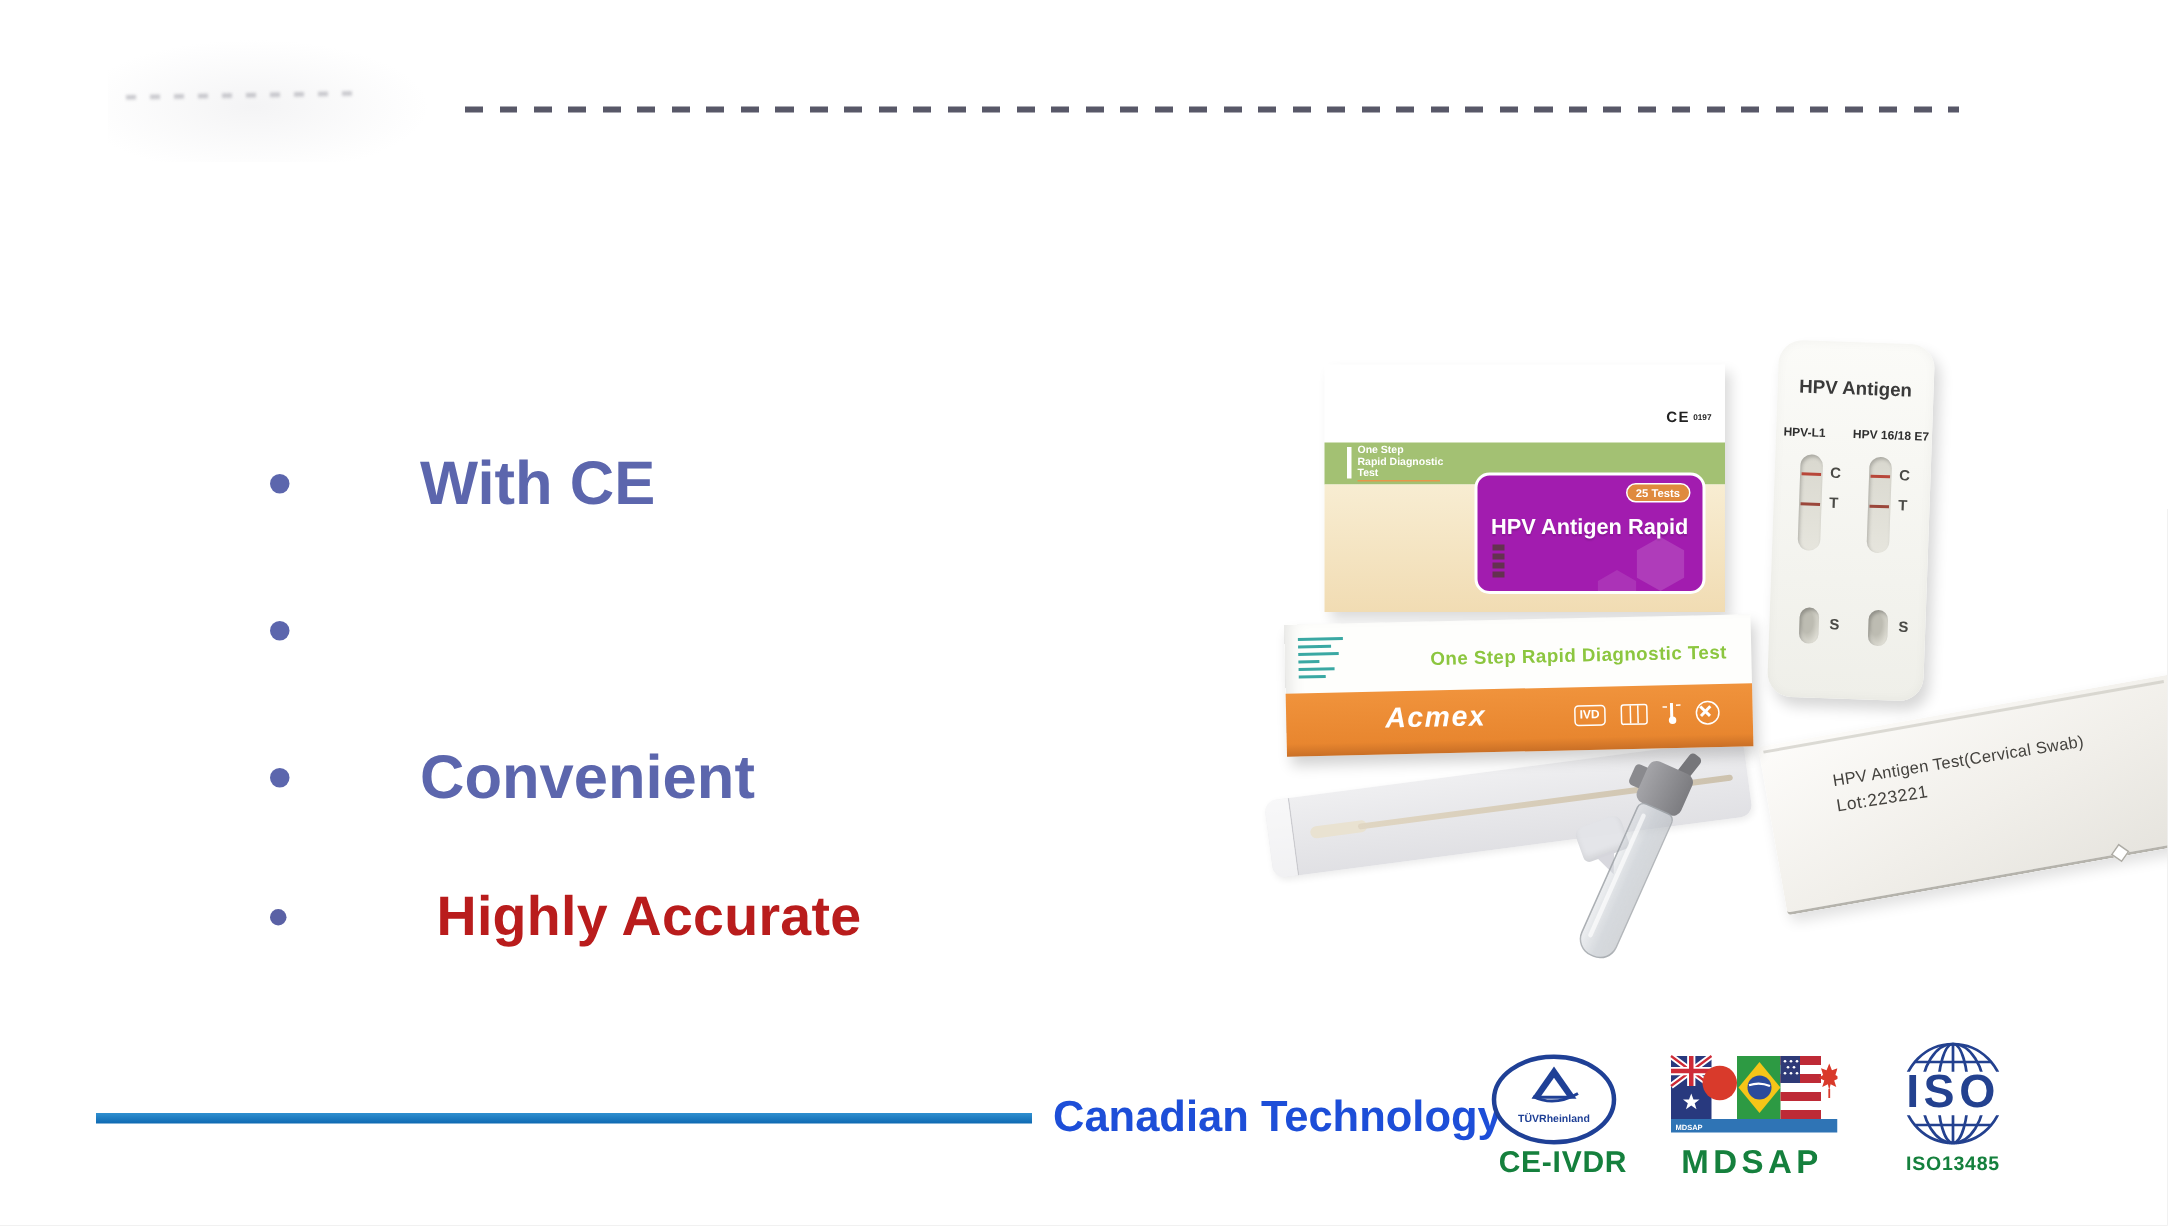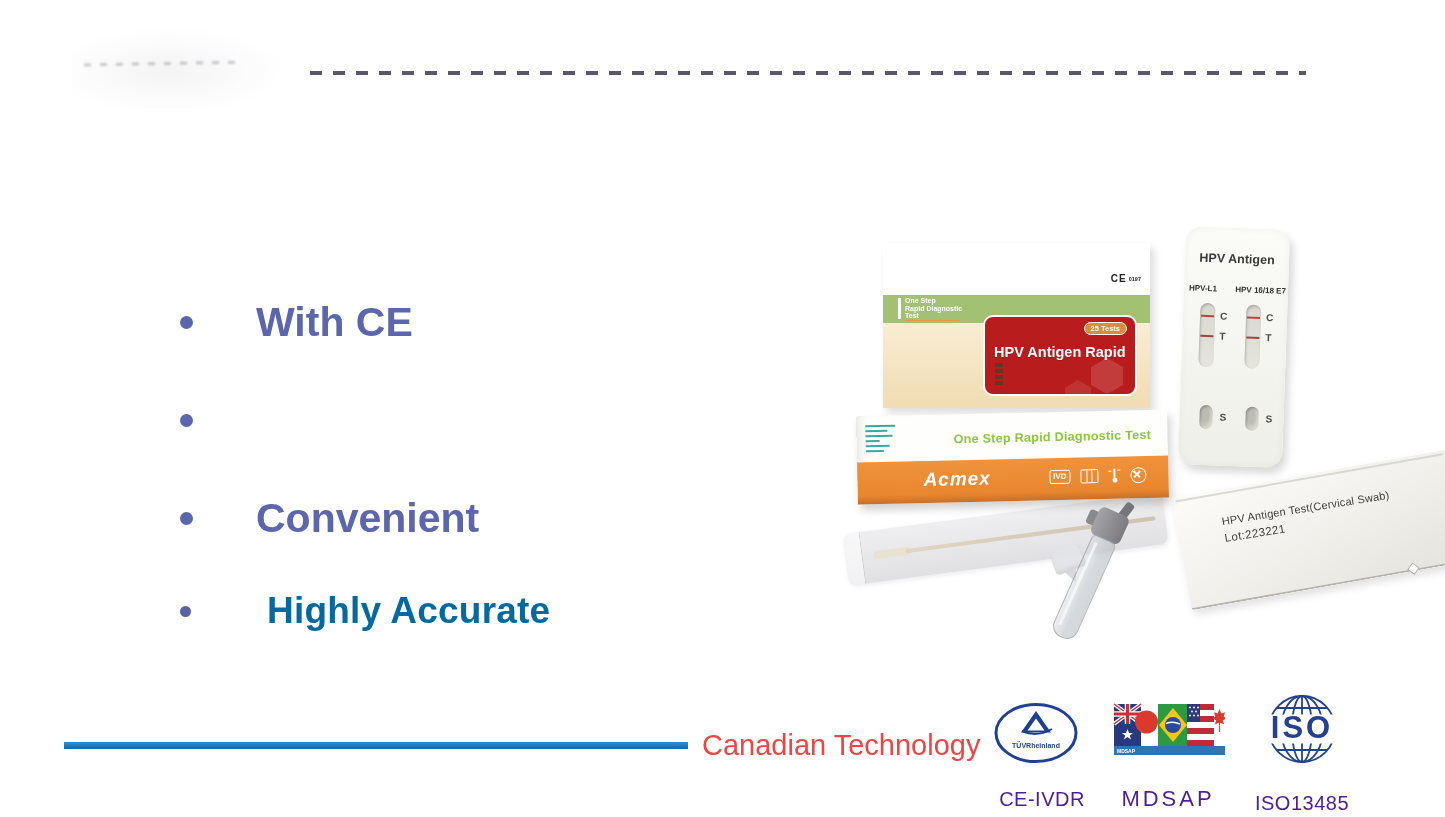--- a/index.html
+++ b/index.html
@@ -17,43 +17,43 @@
     background:repeating-linear-gradient(90deg,#6b6b78 0 7px, transparent 7px 16px);transform:rotate(-1deg);}
 
   .dashed-line{position:absolute;left:310px;top:71px;width:996px;height:4px;
     background:repeating-linear-gradient(90deg,#585868 0 12px, transparent 12px 23px);}
 
   .title{position:absolute;left:117px;top:146px;margin:0;
     font-size:41px;font-weight:bold;letter-spacing:-.5px;color:#2F57A2;}
 
   
   .bullets{list-style:none;margin:0;padding:0;}
-  .bullets li{position:absolute;left:180px;height:48px;display:flex;align-items:center;}
+  .bullets li{position:absolute;left:180px;height:48px;display:flex;align-items:center;gap:24px;}
   .bullets .dot{width:13px;height:13px;border-radius:50%;background:#5C66AD;flex:0 0 auto;}
   .bullets .btext{margin-left:63px;font-size:41px;font-weight:bold;color:#5C66AD;white-space:nowrap;}
   .bullets li.b1{top:298px;} .bullets li.b2{top:396px;} .bullets li.b3{top:494px;}
   .bullets li.b4{top:589px;height:44px;}
   .bullets li.b4 .dot{width:11px;height:11px;background:#5A61A5;}
-  .bullets li.b4 .btext{margin-left:76px;font-size:37px;color:#0369a1;letter-spacing:.2px;}
+  .bullets li.b4 .btext{margin-left:76px;font-size:37px;color:#b91c1c;letter-spacing:.2px;}
 
   
   .collage{position:absolute;inset:0;}
 
   
   .box1{position:absolute;left:883px;top:243px;width:267px;height:165px;background:#fff;
     box-shadow:4px 5px 8px rgba(0,0,0,.14);z-index:1;}
   .b1-ce{position:absolute;right:9px;top:30px;font-weight:bold;color:#222;font-size:10px;letter-spacing:1px;}
   .b1-ce .ce-num{font-size:5.5px;letter-spacing:0;margin-left:2px;vertical-align:1px;}
   .b1-band{position:absolute;left:0;top:52px;width:100%;height:28px;background:#A3C173;}
   .b1-bar{left:15px;top:3px;width:2.5px;height:21px;background:#fff;}
   .b1-bandtext{position:absolute;left:22px;top:2px;font-size:7px;line-height:7.5px;font-weight:bold;color:#fff;}
   .b1-subline{left:22px;top:24.5px;width:55px;height:1.5px;background:#E8964C;}
   .b1-body{position:absolute;left:0;top:80px;width:100%;height:85px;
     background:linear-gradient(180deg,#F8EDD2,#F1DCB3);}
-  .b1-panel{position:absolute;left:100px;top:72px;width:150px;height:77px;background:#b91c1c;
+  .b1-panel{position:absolute;left:100px;top:72px;width:150px;height:77px;background:#a21caf;
     border:2px solid #fff;border-radius:10px;z-index:2;overflow:hidden;}
   .b1-badge{position:absolute;right:8px;top:5px;padding:1px 6px;border:1px solid #fff;border-radius:8px;
     background:#DF8A3E;color:#fff;font-size:7.5px;font-weight:bold;}
   .b1-name{position:absolute;left:9px;top:27px;font-size:14.5px;font-weight:bold;color:#fff;
     text-shadow:0 1px 1px rgba(0,0,0,.15);white-space:nowrap;}
   .b1-marks{position:absolute;left:10px;top:46px;}
   .b1-marks i{position:static;width:8px;height:3.5px;background:#4a3b28;opacity:.7;margin-bottom:2.5px;}
   .hex{background:rgba(255,255,255,.14);clip-path:polygon(50% 0,100% 25%,100% 75%,50% 100%,0 75%,0 25%);}
   .hex1{right:12px;bottom:0px;width:32px;height:36px;}
   .hex2{right:44px;bottom:-16px;width:26px;height:30px;background:rgba(255,255,255,.10);}
@@ -142,30 +142,30 @@
   .tube-cap{left:16px;top:2px;width:32px;height:30px;border-radius:6px;
     background:linear-gradient(90deg,#A4A4A8,#7C7C80);}
   .tube-body{left:20px;top:31px;width:24px;height:106px;border-radius:5px 5px 12px 12px;
     background:linear-gradient(90deg, rgba(214,218,223,.45), rgba(196,201,207,.7) 55%, rgba(176,181,187,.55));
     border:1px solid rgba(150,155,160,.65);}
   .tube-shine{left:25px;top:38px;width:3px;height:90px;border-radius:2px;background:rgba(255,255,255,.65);}
 
   
   .footer-line{left:64px;top:742px;width:624px;height:7px;
     background:linear-gradient(180deg,#3090D0,#0E69B2);}
-  .tagline{position:absolute;left:702px;top:729px;font-size:29px;font-weight:normal;color:#ef4444;white-space:nowrap;}
+  .tagline{position:absolute;left:702px;top:729px;font-size:29px;font-weight:bold;color:#1d4ed8;white-space:nowrap;}
   .cert{position:absolute;}
   .cert svg{display:block;}
   .tuv{left:992px;top:701px;}
   .mdsap{left:1113px;top:702px;}
   .iso{left:1250px;top:693px;text-align:center;}
-  .cert-label{position:absolute;text-align:center;font-weight:normal;color:#4c1d95;margin-top:24px;}
+  .cert-label{position:absolute;text-align:center;font-weight:bold;color:#15803d;}
   .ceivdr{left:983px;top:764px;width:118px;font-size:20px;letter-spacing:.5px;}
   .mdsapl{left:1106px;top:762px;width:124px;font-size:22px;letter-spacing:3px;}
-  .isol{left:1250px;top:768px;width:104px;font-size:20px;letter-spacing:.5px;}
+  .isol{left:1250px;top:768px;width:104px;font-size:13px;letter-spacing:.5px;}
 </style>
 </head>
 <body>
 
 <div class="slide">
 
   <div class="watermark">
     <i class="streak"></i>
   </div>
 

